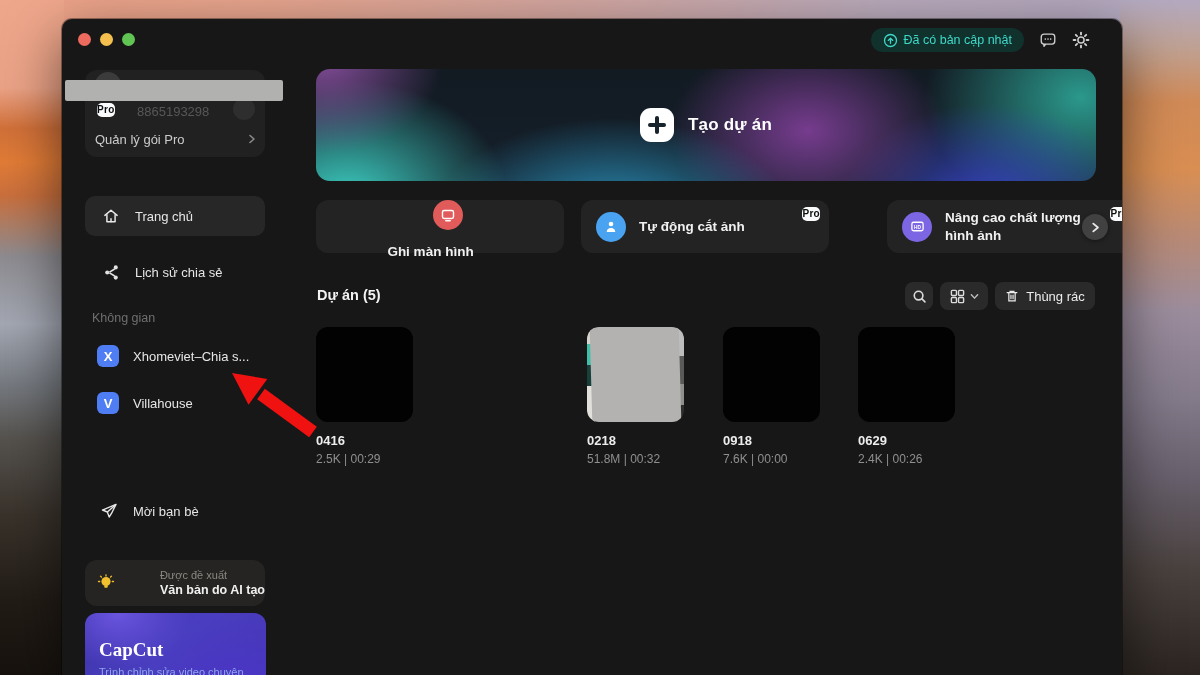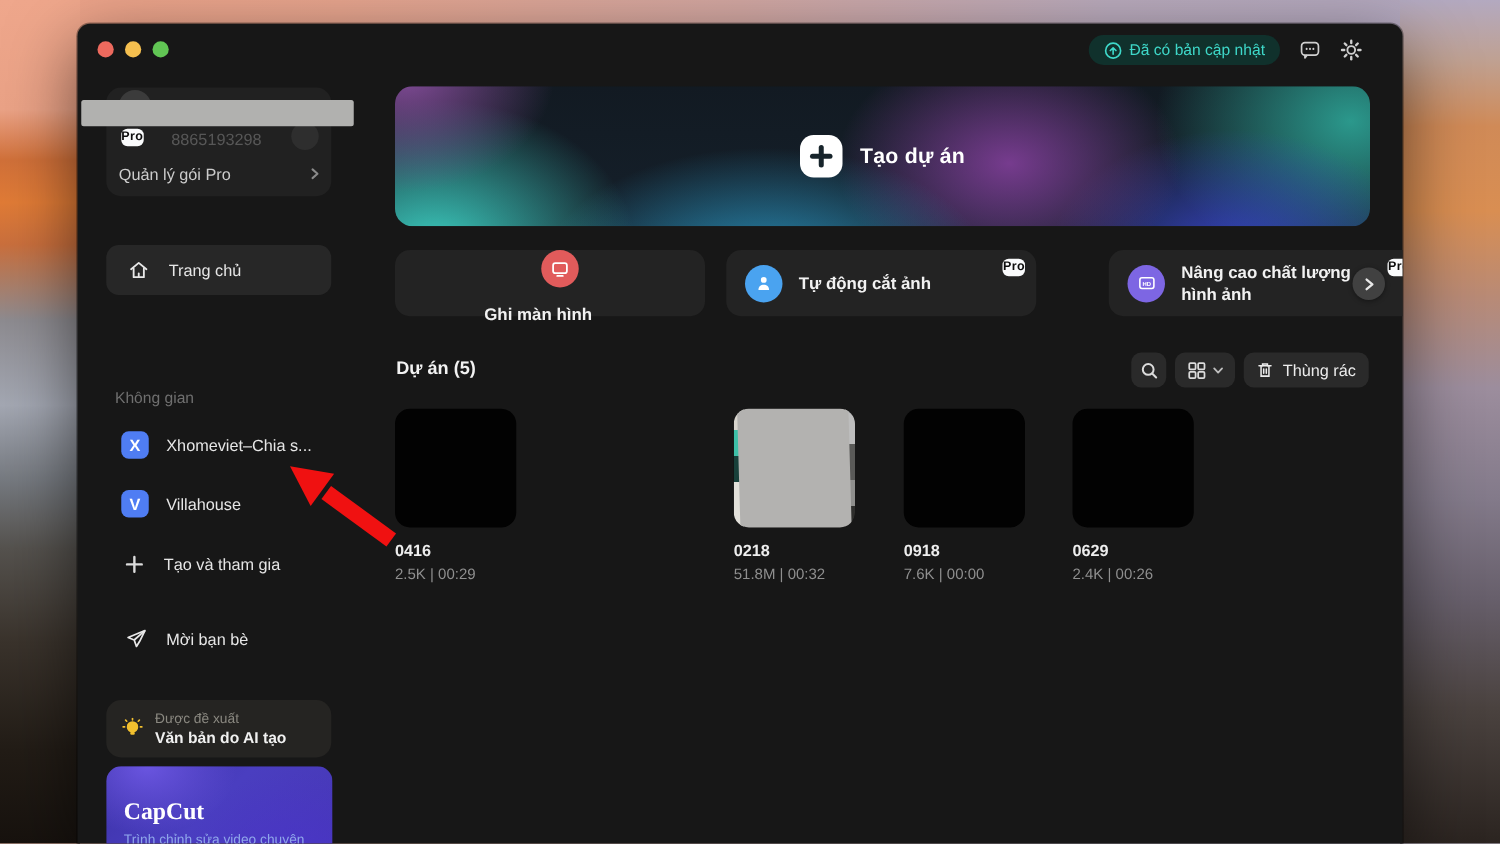--- a/index.html
+++ b/index.html
@@ -50,21 +50,21 @@
   .side-item .sicon { width:20px; display:flex; justify-content:center; color:#e2e2e2; }
   .nav-home { top:177px; height:40px; background:#272727; border-radius:10px; padding-left:16px; width:180px; }
   .nav-share { top:240px; height:26px; padding-left:16px; }
   .section-label { position:absolute; left:30px; top:292px; color:#6f6f6f; font-size:12.5px; }
   .ws-row { padding-left:12px; height:26px; }
   .ws-x { top:324px; } .ws-v { top:371px; } .ws-join { top:419px; } .invite-row { top:479px; padding-left:14px; height:26px; }
   .ws-badge { width:22px; height:22px; border-radius:6px; background:#4f7df3; color:#fff; font-size:13px;
     font-weight:700; display:flex; align-items:center; justify-content:center; }
 
   .suggestion-card { position:absolute; left:23px; top:541px; width:180px; height:46px; background:#252422;
-    border-radius:12px; display:flex; align-items:center; gap:9px; padding-left:12px; cursor:pointer; }
+    border-radius:12px; display:flex; align-items:center; gap:9px; padding-left:12px; cursor:pointer;justify-content:space-between; }
   .sg-text .eyebrow { color:#8a8880; font-size:11px; margin-bottom:2px; }
   .sg-text .title { color:#f0f0f0; font-size:12.5px; font-weight:700; }
 
   .capcut-banner { position:absolute; left:23px; top:594px; width:181px; height:82px; border-radius:12px;
     background:radial-gradient(120px 90px at 18% 0%, #6a55e0 0%, rgba(106,85,224,0) 60%),
       radial-gradient(140px 110px at 85% 100%, #4a35c8 0%, rgba(74,53,200,0) 70%),
       linear-gradient(135deg,#3d33a8 0%,#4a3ec0 45%,#4636b4 100%);
     padding:26px 0 0 14px; cursor:pointer; overflow:hidden; }
   .capcut-banner .cb-title { color:#ffffff; font-size:19px; font-weight:700; margin-bottom:5px;font-family:Liberation Serif, serif; }
   .capcut-banner .cb-sub { color:#8fa6ea; font-size:11px; white-space:nowrap; }
@@ -191,40 +191,43 @@
       <span class="sicon">
         <svg width="18" height="18" viewBox="0 0 22 22" fill="none" stroke="#e8e8e8" stroke-width="1.8" stroke-linecap="round" stroke-linejoin="round">
           <path d="M3.5 10.2 11 4l7.5 6.2"></path>
             <path d="M6 9.6v8.4h10V9.6"></path>
             <path d="M11 18v-3.6"></path>
         </svg>
       </span>
       <span>Trang chủ</span>
     </div>
 
+    <div class="side-item nav-share">
+      <span class="sicon">
+        <svg width="17" height="17" viewBox="0 0 20 20" fill="#e2e2e2">
+          <circle cx="15" cy="4" r="2.4"></circle>
+            <circle cx="5" cy="10" r="2.4"></circle>
+            <circle cx="15" cy="16" r="2.4"></circle>
+          <path d="m6.7 9 6.5-3.9 1 1.7-6.5 3.9zM6.7 11l6.5 3.9 1-1.7-6.5-3.9z"></path>
+        </svg>
+      </span>
+      <span>Lịch sử chia sẻ</span>
+    </div>
 
     <div class="section-label">Không gian</div>
 
     <div class="side-item ws-row ws-x">
       <span class="ws-badge">X</span>
       <span>Xhomeviet–Chia s...</span>
     </div>
     <div class="side-item ws-row ws-v">
       <span class="ws-badge">V</span>
       <span>Villahouse</span>
     </div>
 
-    <div class="side-item ws-row ws-join">
-      <span class="sicon">
-        <svg width="15" height="15" viewBox="0 0 14 14" fill="none" stroke="#dcdcdc" stroke-width="1.8" stroke-linecap="round">
-            <path d="M7 1.5v11M1.5 7h11"></path>
-          </svg>
-      </span>
-      <span>Tạo và tham gia</span>
-    </div>
 
     <div class="side-item invite-row">
       <span class="sicon">
         <svg width="18" height="18" viewBox="0 0 22 22" fill="none" stroke="#e8e8e8" stroke-width="1.7" stroke-linejoin="round">
           <path d="M19.5 3 3 9.8l6 2.4 2.2 6.3 3-4.8z"></path>
             <path d="M9 12.2 19.5 3"></path>
         </svg>
       </span>
       <span>Mời bạn bè</span>
     </div>

